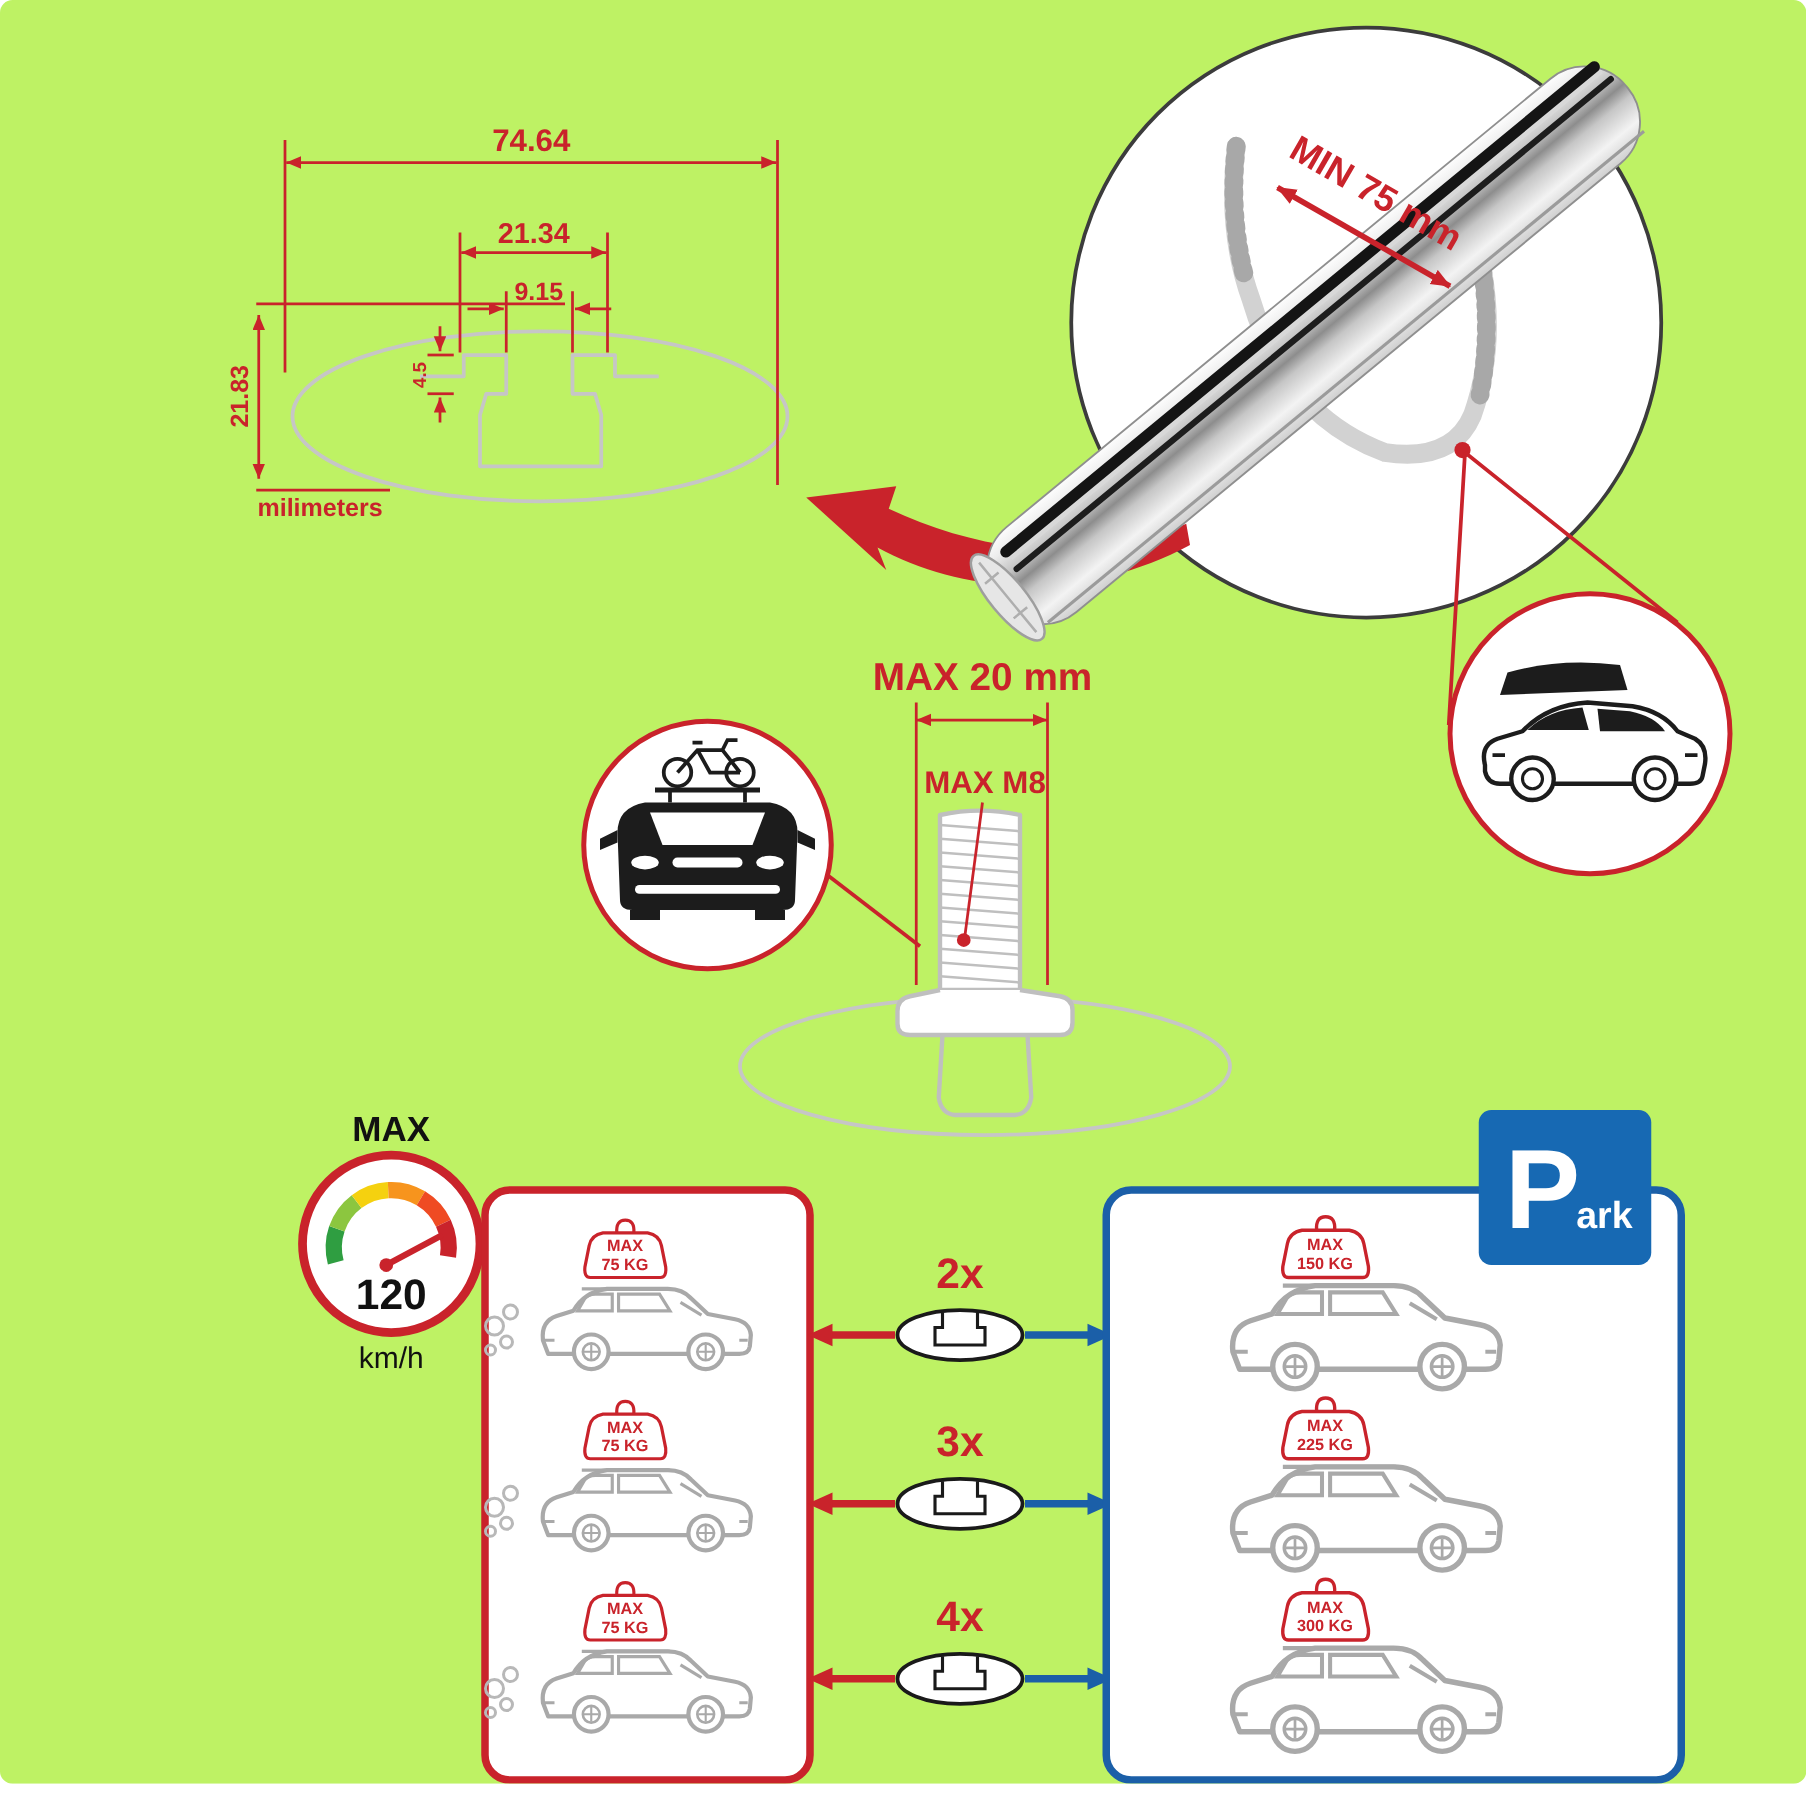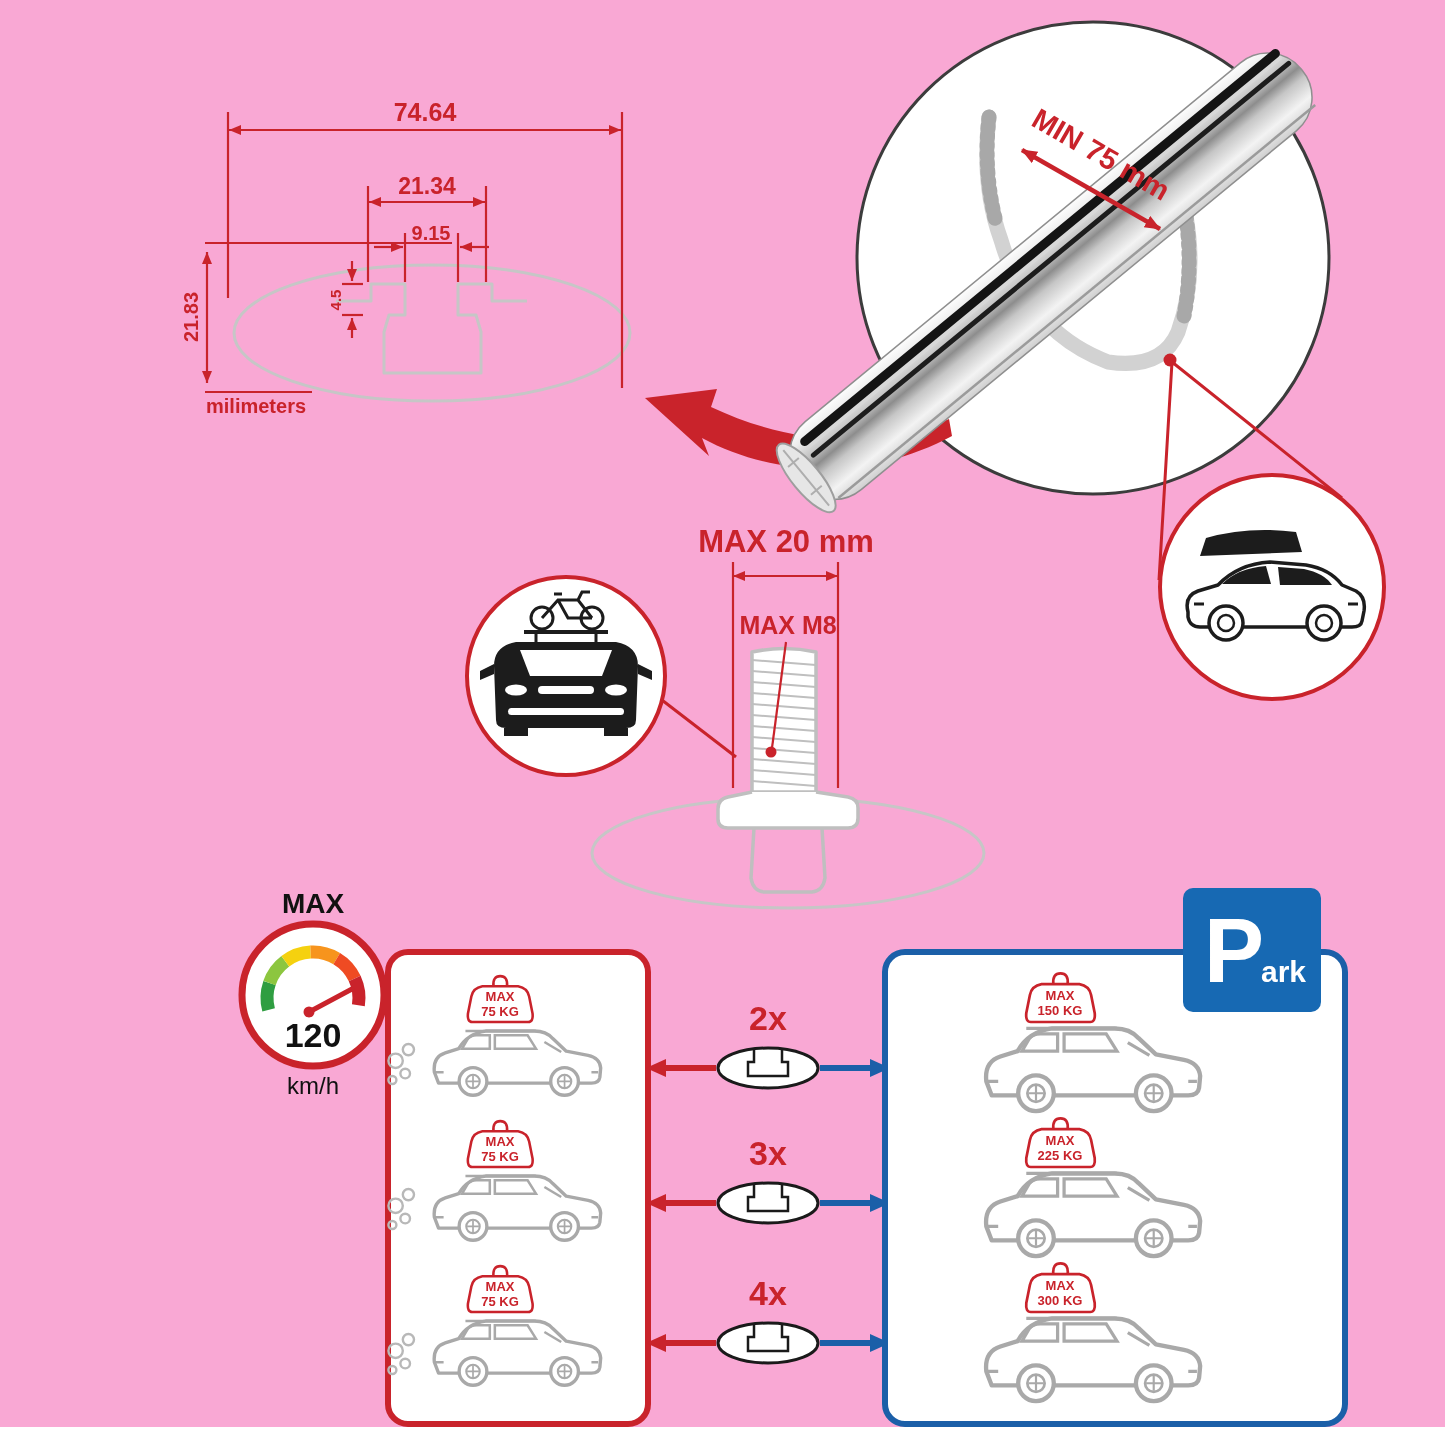--- a/index.html
+++ b/index.html
@@ -1,16 +1,16 @@
 <!DOCTYPE html>
 <html><head>
 <meta charset="utf-8">
 <style>
   html,body{margin:0;padding:0;background:#ffffff;}
-  .page{position:relative;width:1445px;height:1427px;background:#f9a8d4;overflow:hidden;}
+  .page{position:relative;width:1445px;height:1427px;background:#bef264;overflow:hidden;border-radius:10px;}
   svg{display:block;}
   text{font-family:"Liberation Sans","DejaVu Sans",sans-serif;}
   .red-dim{fill:#c9232b;font-weight:bold;}
   .ink{fill:#111111;}
 </style>
 </head>
 <body>
 
 <div class="page">
 <svg width="1445" height="1445" viewBox="0 0 1445 1445">

